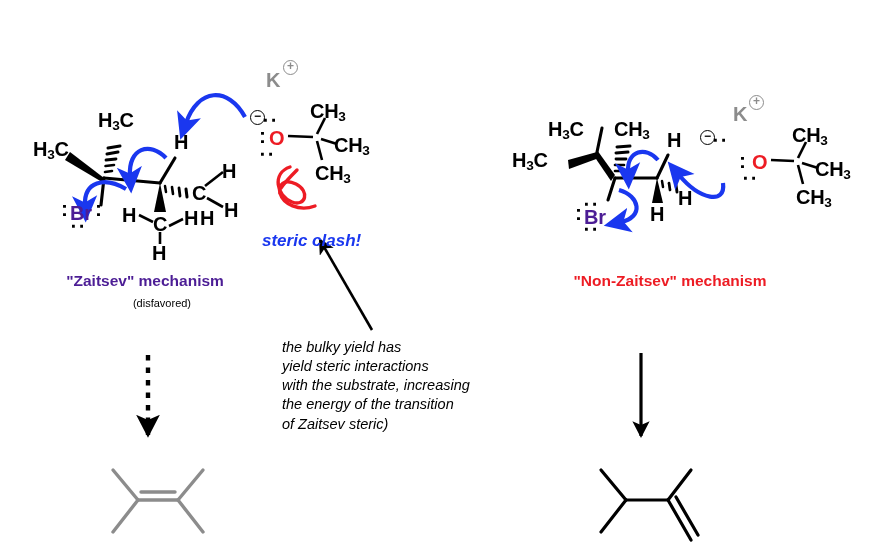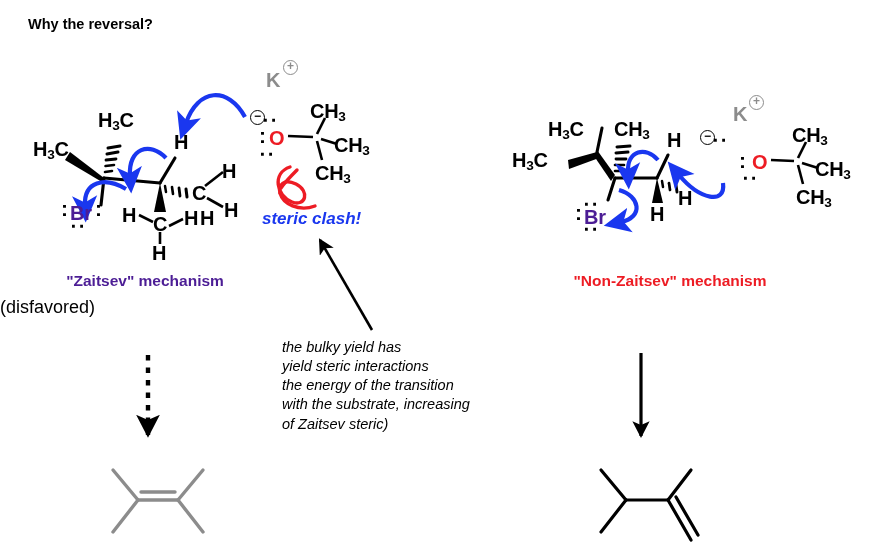--- a/index.html
+++ b/index.html
@@ -72,48 +72,49 @@
   }
   .mechlabel {
     position: absolute;
     font-size: 15.5px;
     font-weight: bold;
     text-align: center;
     white-space: nowrap;
   }
   .favlabel {
     position: absolute;
-    font-size: 18px;
+    font-size: 11px;
     color: #000;
-    text-align: left;
-    white-space: nowrap;
+    text-align: center;
+    white-space: nowrap;
+    margin-left: 17px;
   }
   .stericlabel {
     position: absolute;
     font-size: 17px;
     font-weight: bold;
     font-style: italic;
     color: #1a37ef;
     white-space: nowrap;
+    margin-top: 22px;
   }
   .caption {
     position: absolute;
     font-size: 14.5px;
     font-style: italic;
     color: #000;
     line-height: 1.32;
     white-space: nowrap;
   }
 </style>
 </head>
 <body>
 
 <div id="canvas">
 
-  <div class="title" style="left:28px; top:16px;">Why the reversal?</div>
 
   <svg class="svglayer" viewBox="0 0 874 554">
 
     <defs>
       <marker id="bluehead" markerWidth="7" markerHeight="7" refX="2.2" refY="3.2" orient="auto" markerUnits="strokeWidth">
         <path d="M0,0.2 L6.4,3.2 L0,6.2 L1.6,3.2 Z" fill="#1a37ef"></path>
       </marker>
       <marker id="blkhead" markerWidth="6.2" markerHeight="6.2" refX="5.2" refY="3.1" orient="auto" markerUnits="strokeWidth">
         <path d="M0,0 L6,3.1 L0,6.2 L1.5,3.1 Z" fill="#000000"></path>
       </marker>
@@ -320,18 +321,18 @@
 
   <div class="atom sz20" style="left:792px; top:125px;">CH<sub>3</sub></div>
   <div class="atom sz20" style="left:815px; top:159px;">CH<sub>3</sub></div>
   <div class="atom sz20" style="left:796px; top:187px;">CH<sub>3</sub></div>
 
   <div class="mechlabel red" style="left:520px; top:272px; width:300px;">"Non-Zaitsev" mechanism</div>
 
   <div class="caption" style="left:282px; top:338px;">
     <div>the bulky yield has</div>
     <div>yield steric interactions</div>
+    <div>with the substrate, increasing</div>
     <div>the energy of the transition</div>
-    <div>with the substrate, increasing</div>
     <div>of Zaitsev steric)</div>
   </div>
 
 </div>
 
 </body></html>

